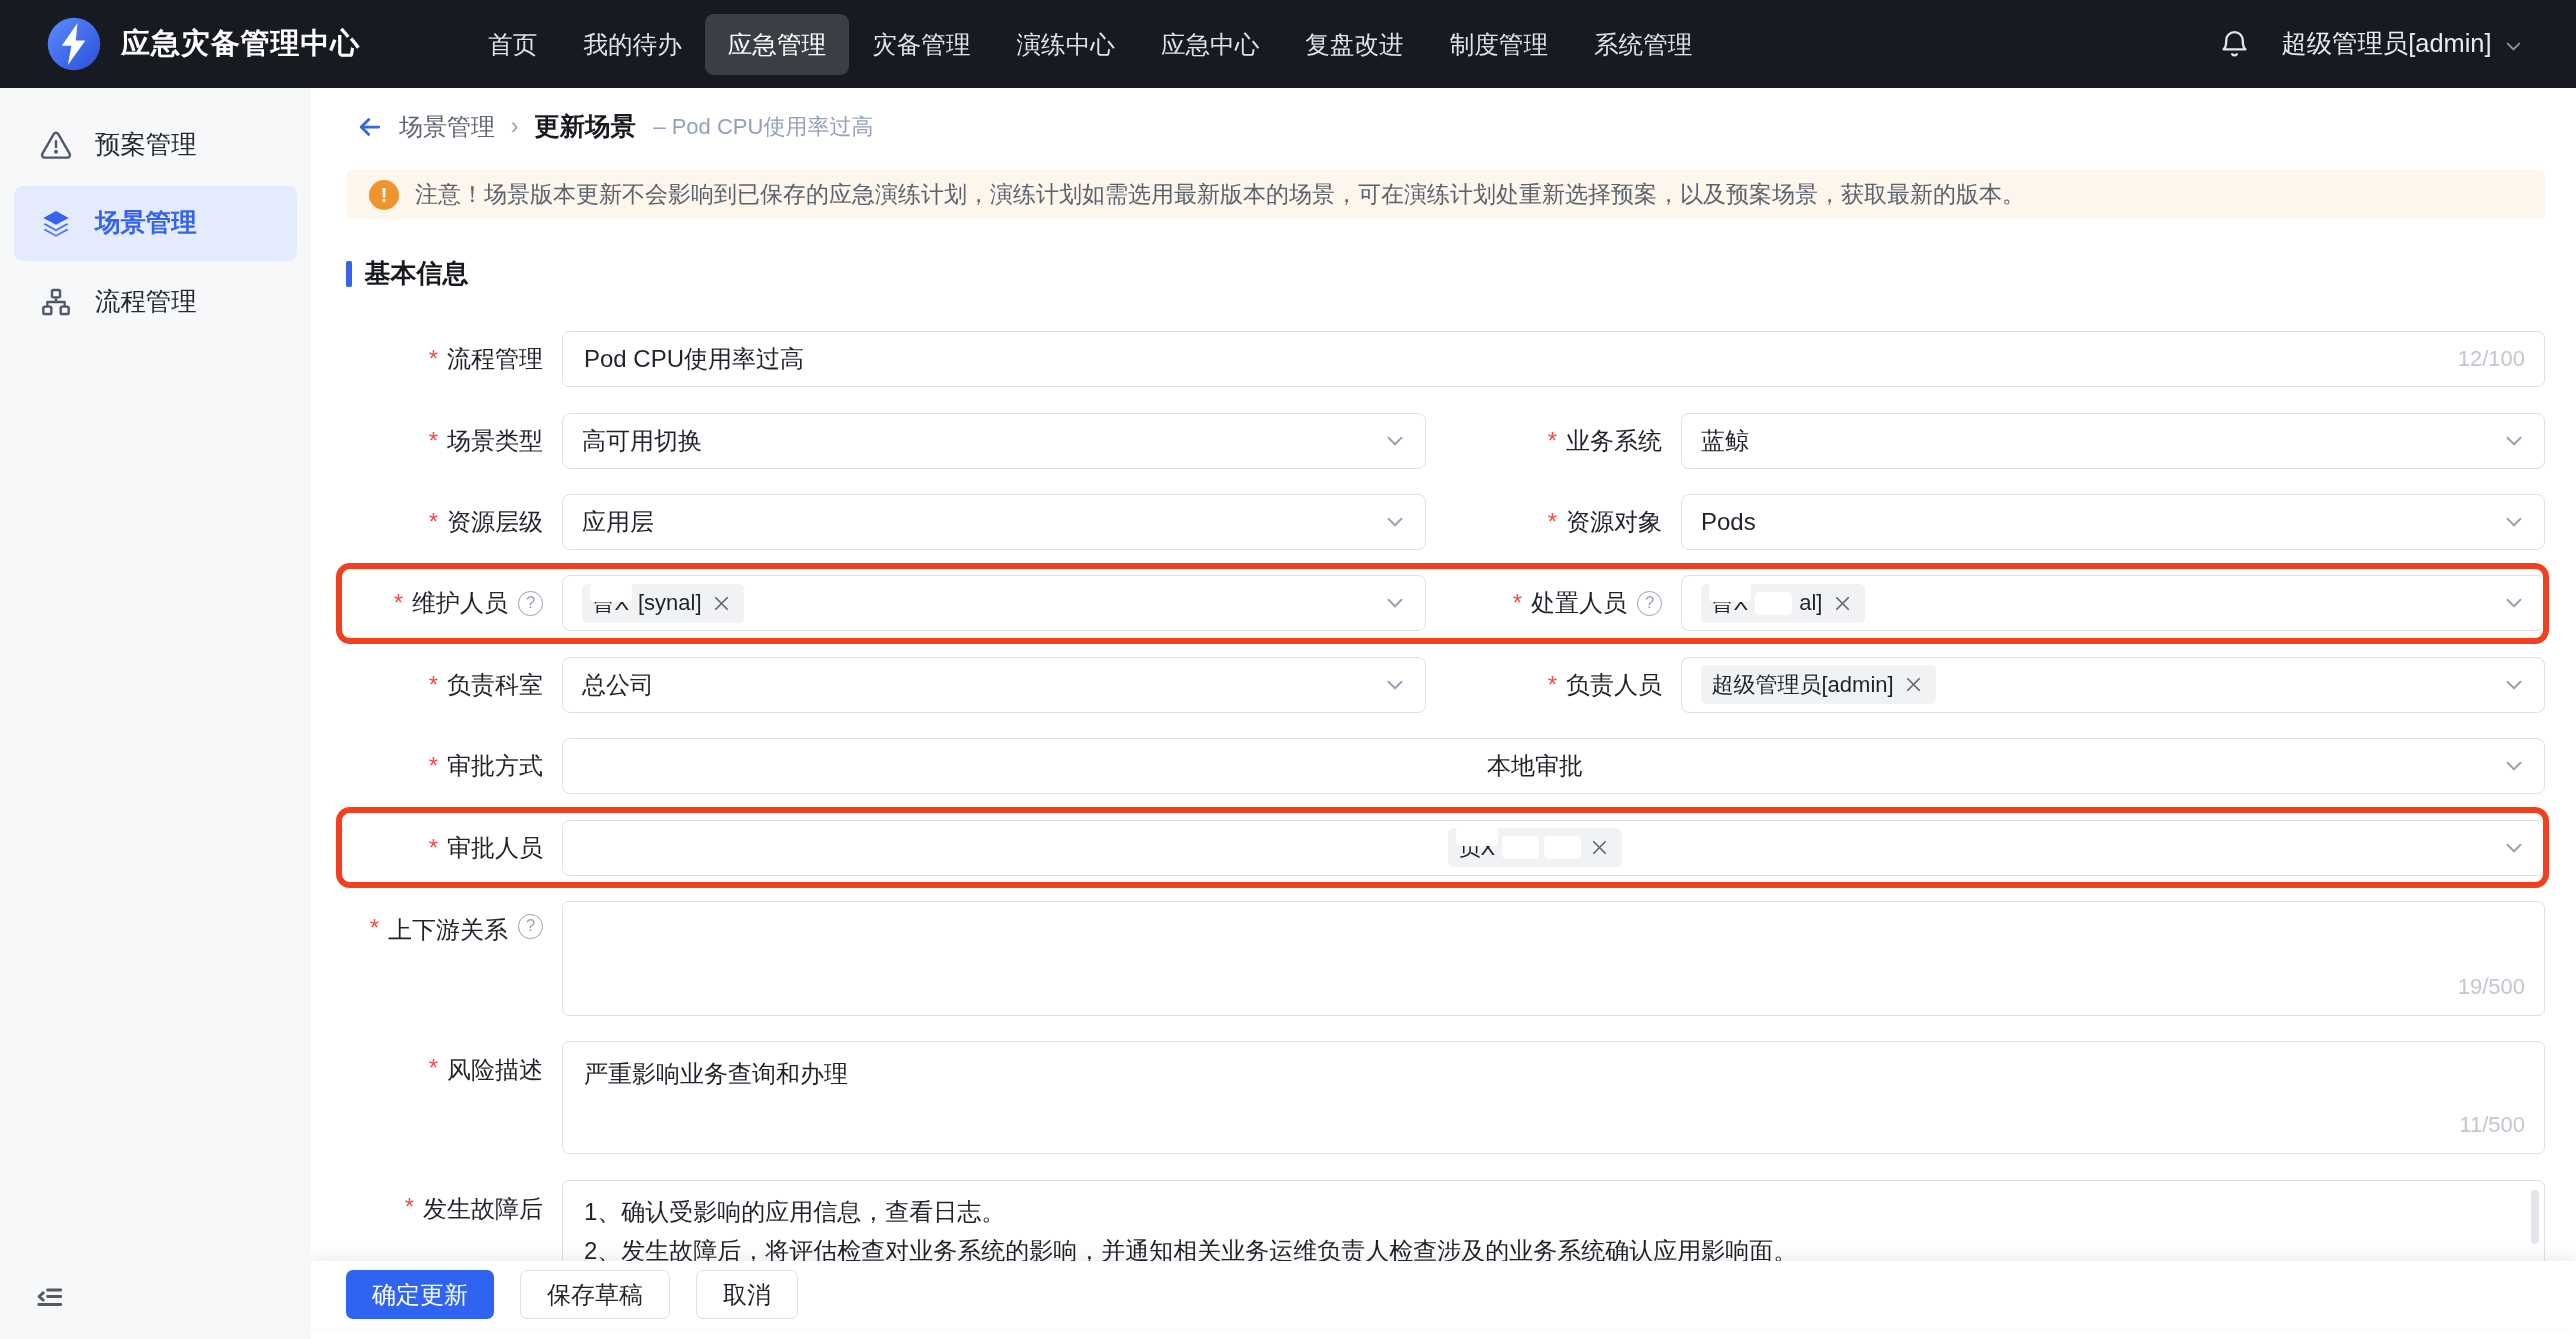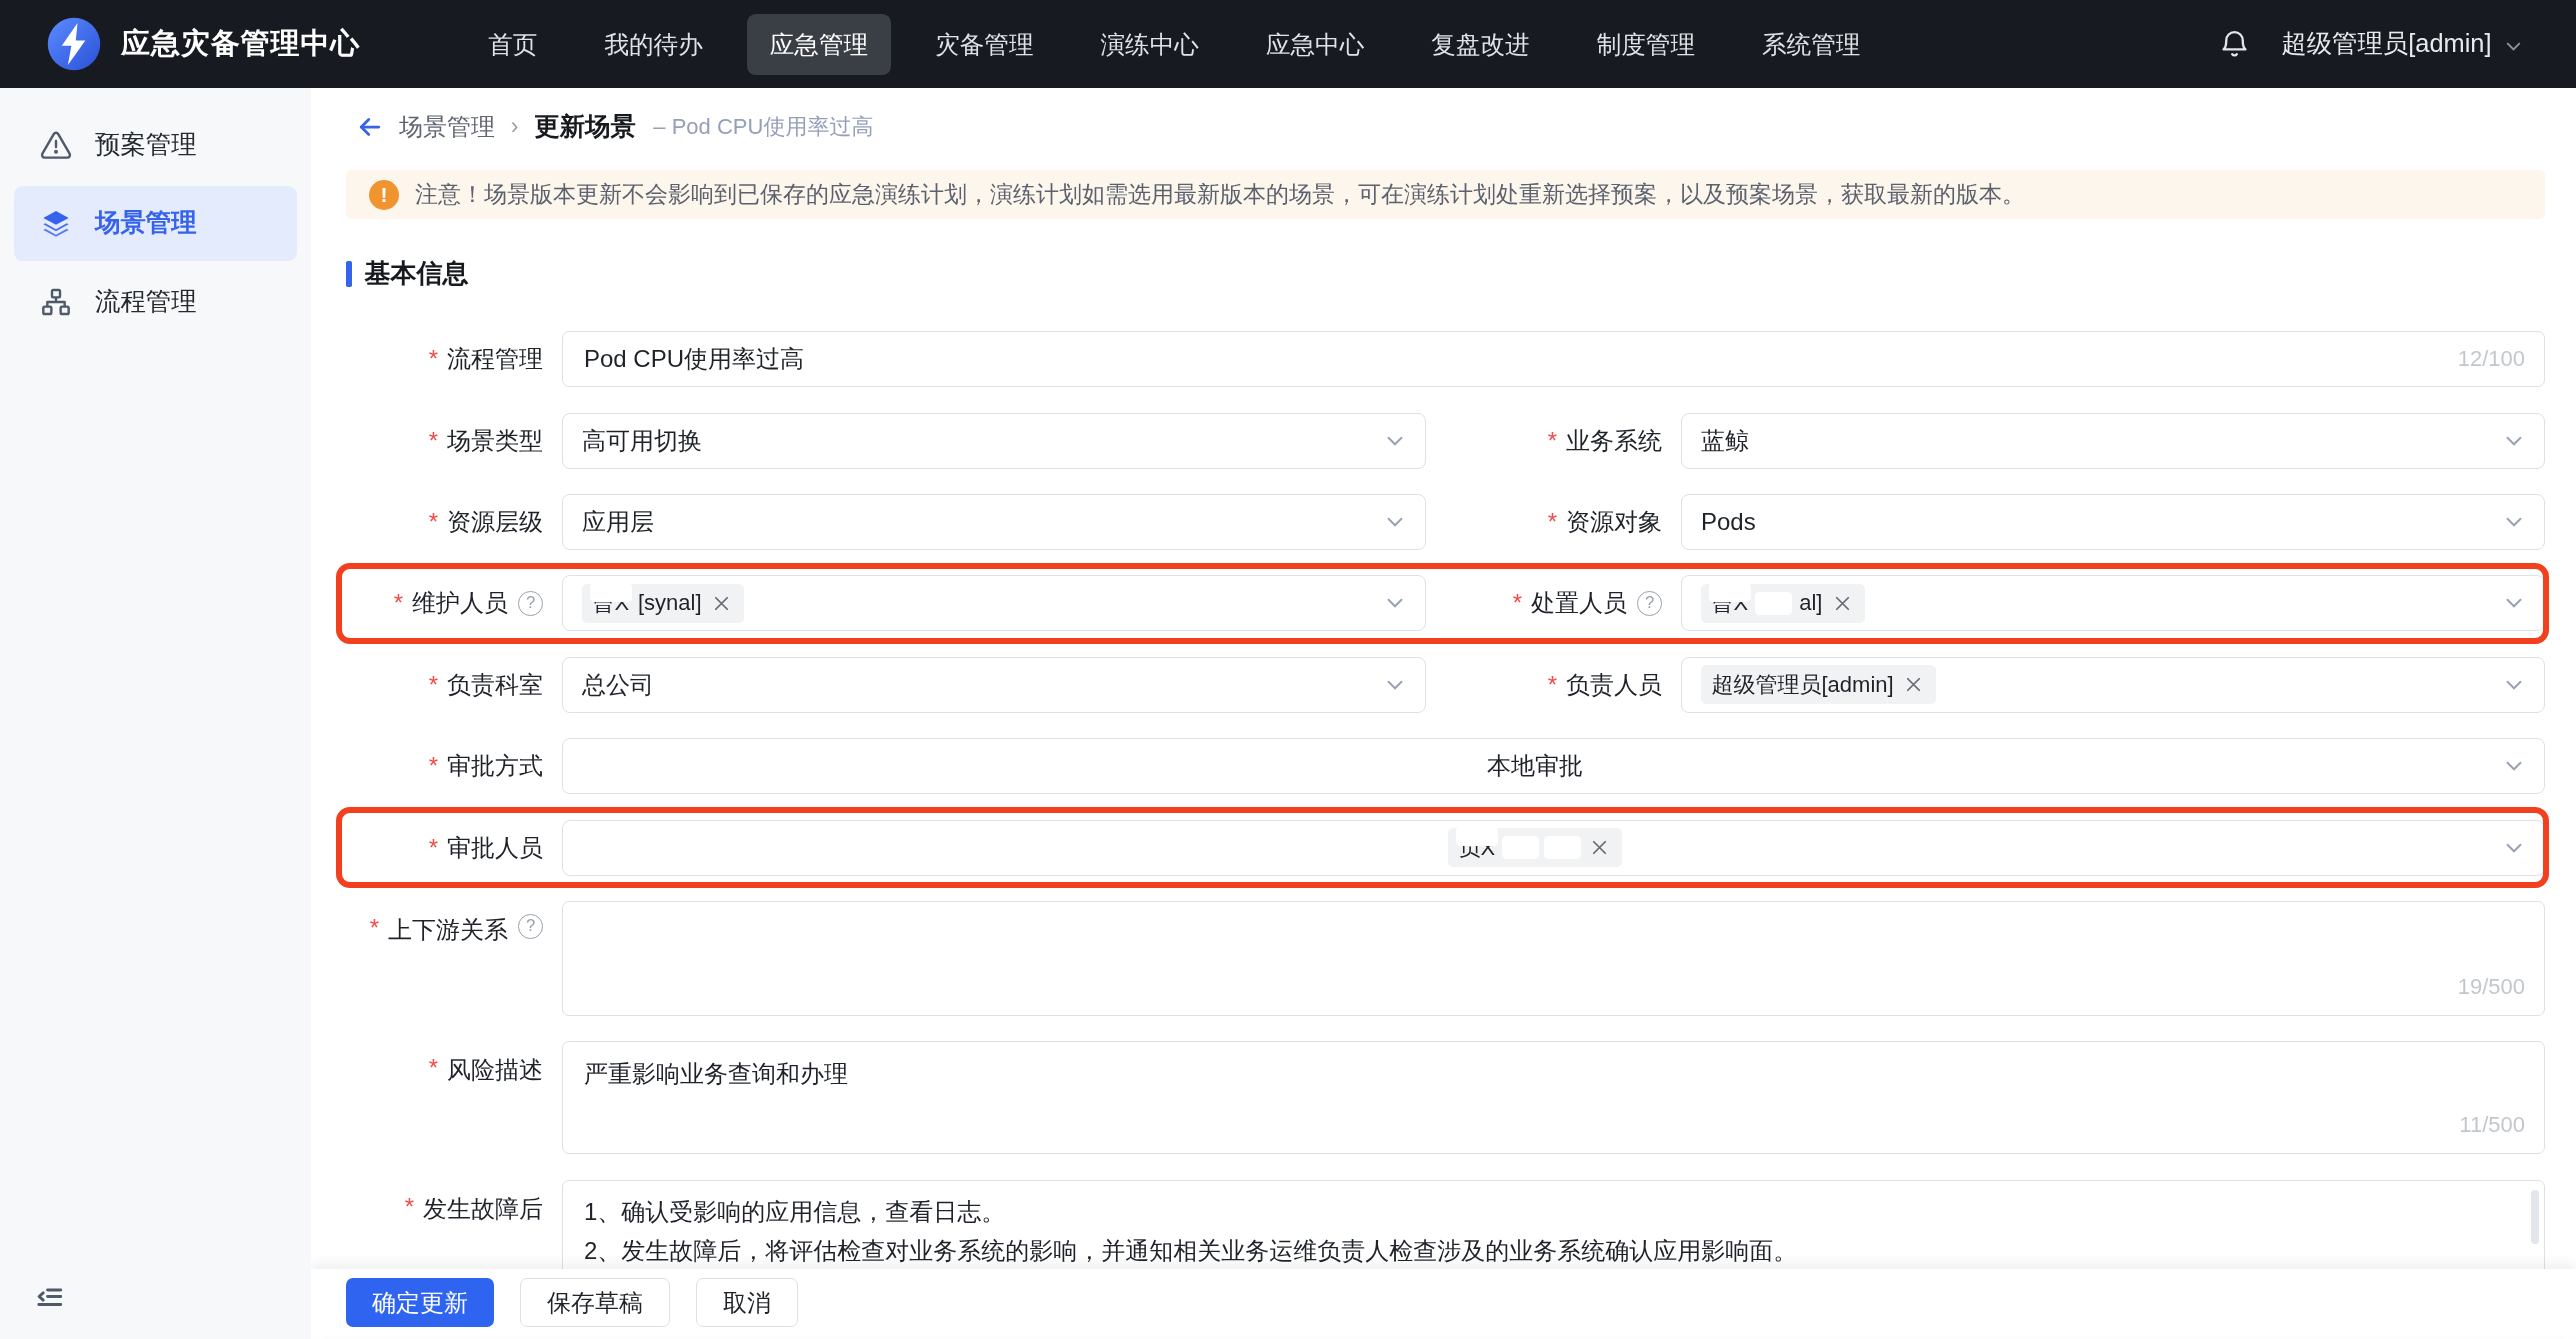--- a/index.html
+++ b/index.html
@@ -6,21 +6,21 @@
   html,body { width:2576px; height:1340px; }
   body { font-family:"Liberation Sans","DejaVu Sans",sans-serif; background:#fff; color:#1f2329; }
   .app { position:relative; width:2576px; height:1340px; overflow:hidden; background:#fff; }
 
   
   .navbar { position:absolute; top:0; left:0; right:0; height:88px; background:#171a20;
             display:flex; align-items:center; padding:0 51px 0 46px; z-index:40; }
   .brand { display:flex; align-items:center; gap:19px;text-align:right; }
   .logo { width:56px; height:56px; flex:0 0 auto; }
   .brand-title { color:#ffffff; font-size:29px; font-weight:bold; letter-spacing:0.9px; white-space:nowrap; }
-  .nav-items { display:flex; align-items:center; margin-left:105px; gap:21px; }
+  .nav-items { display:flex; align-items:center; margin-left:105px; }
   .nav-item { color:#dfe2e6; font-size:24.6px; padding:14px 23px; border-radius:8.8px; cursor:pointer; white-space:nowrap; }
   .nav-item.active { background:#3a3e45; color:#ffffff; }
   .nav-right { margin-left:auto; display:flex; align-items:center; gap:30px; }
   .bell { width:33px; height:33px; color:#e3e5e9; }
   .user-chip { display:flex; align-items:center; gap:10.5px; color:#e8eaee; font-size:25.4px; cursor:pointer; }
   .user-caret { width:23px; height:23px; color:#8b93a3; margin-top:5.3px; }
 
   
   .sidebar { position:absolute; top:88px; left:0; bottom:0; width:311px; background:#f7f8fa; z-index:30; }
   .side-list { padding:19px 14px 0 14px; display:flex; flex-direction:column; gap:3.5px; }
@@ -86,21 +86,21 @@
 
   .textarea { position:relative; border:1.8px solid #dee0e3; border-radius:7px; background:#fff;
               padding:12.3px 21px; font-size:24px; color:#1f2329; line-height:1.62; }
   .ta-counter { position:absolute; right:19px; bottom:10.5px; font-size:22px; color:#c3c7cd; }
   .ta-upstream { height:115px; }
   .ta-risk { height:113px; }
   .ta-measures { height:132px; overflow:hidden; }
   .scroll-thumb { position:absolute; right:5.3px; top:8.8px; width:8px; height:54px; border-radius:4.4px; background:#e2e5e9; }
 
   
-  .footer { position:absolute; left:311px; right:0; bottom:4px; height:67px; background:#fff;
+  .footer { position:absolute; left:311px; right:0; bottom:12px; height:67px; background:#fff;
             box-shadow:0 -5.3px 12.3px rgba(31,35,41,0.08); display:flex; align-items:center; gap:26px;
             padding:0 35px; z-index:20; }
   .btn { height:49px; border-radius:7px; font-size:24px; display:inline-flex; align-items:center; justify-content:center;
          padding:0 26px; cursor:pointer; font-family:inherit; }
   .btn-primary { background:#2e64f0; color:#fff; border:none; }
   .btn-plain { background:#fff; color:#1f2329; border:1.8px solid #dee0e3; }
 </style>
 </head>
 <body>
 

